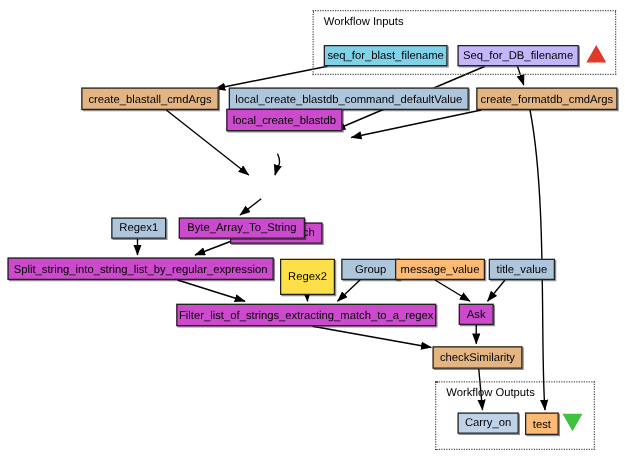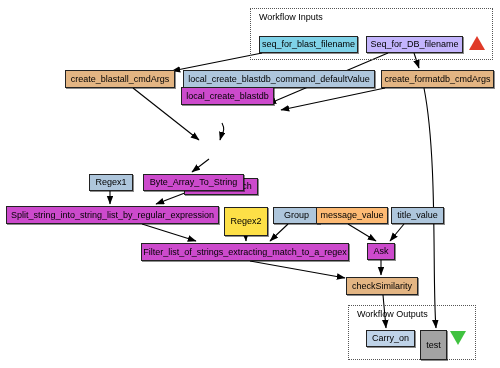--- a/index.html
+++ b/index.html
@@ -67,20 +67,20 @@
       <div class="node" style="left: 143px; top: 174px; width: 101px; height: 17px; background: rgb(204, 74, 204);">Byte_Array_To_String</div>
       <div class="node" style="left: 6px; top: 206px; width: 213px; height: 18px; background: rgb(204, 74, 204);">Split_string_into_string_list_by_regular_expression</div>
       <div class="node" style="left: 224px; top: 207px; width: 44px; height: 29px; background: #fde047;">Regex2</div>
       <div class="node" style="left: 273px; top: 207px; width: 47px; height: 17px; background: rgb(174, 198, 220);">Group</div>
       <div class="node" style="left: 316px; top: 207px; width: 72px; height: 17px; background: #fdba74;">message_value</div>
       <div class="node" style="left: 391px; top: 207px; width: 53px; height: 17px; background: rgb(174, 198, 220);">title_value</div>
       <div class="node" style="left: 141px; top: 243px; width: 208px; height: 18px; background: rgb(204, 74, 204);">Filter_list_of_strings_extracting_match_to_a_regex</div>
       <div class="node" style="left: 367px; top: 243px; width: 28px; height: 17px; background: rgb(204, 74, 204);">Ask</div>
       <div class="node" style="left: 346px; top: 277px; width: 72px; height: 18px; background: rgb(227, 181, 131);">checkSimilarity</div>
       <div class="node" style="left: 366px; top: 330px; width: 49px; height: 17px; background: rgb(191, 211, 232);">Carry_on</div>
-      <div class="node" style="left: 420px; top: 330px; width: 27px; height: 30px; background: #a3a3a3;">test</div>
+      <div class="node" style="left: 420px; top: 330px; width: 27px; height: 18px; background: #fdba74;">test</div>
     </div>
   <div id="tri-layer">
       <div class="tri" style="left: 469px; top: 36px; border-left: 8px solid transparent; border-right: 8px solid transparent; border-bottom: 14px solid rgb(224, 58, 40);"></div>
       <div class="tri" style="left: 450px; top: 331px; border-left: 8px solid transparent; border-right: 8px solid transparent; border-top: 14px solid rgb(63, 194, 63);"></div>
     </div>
 
 </div>
 
 </body></html>

